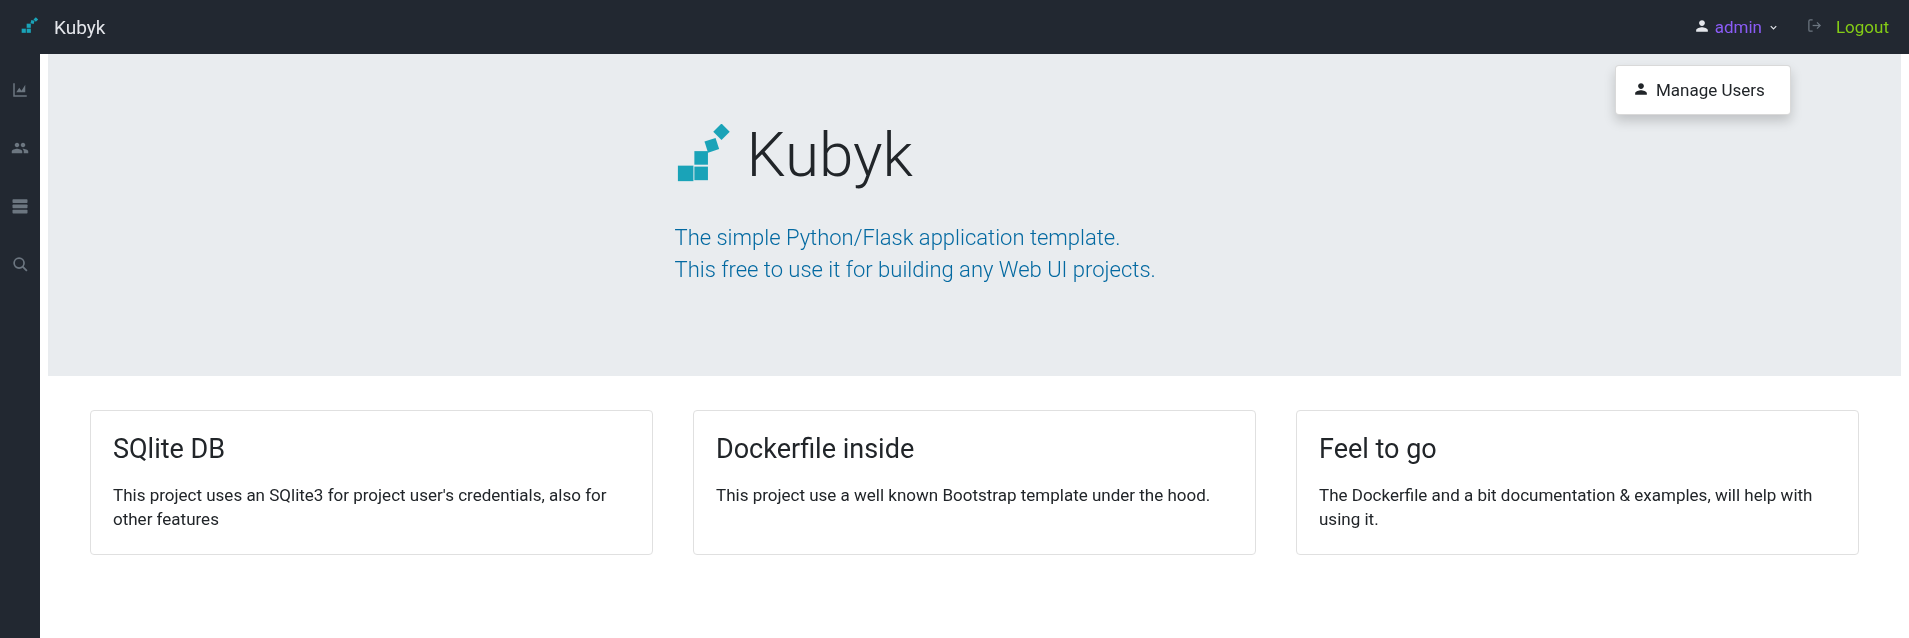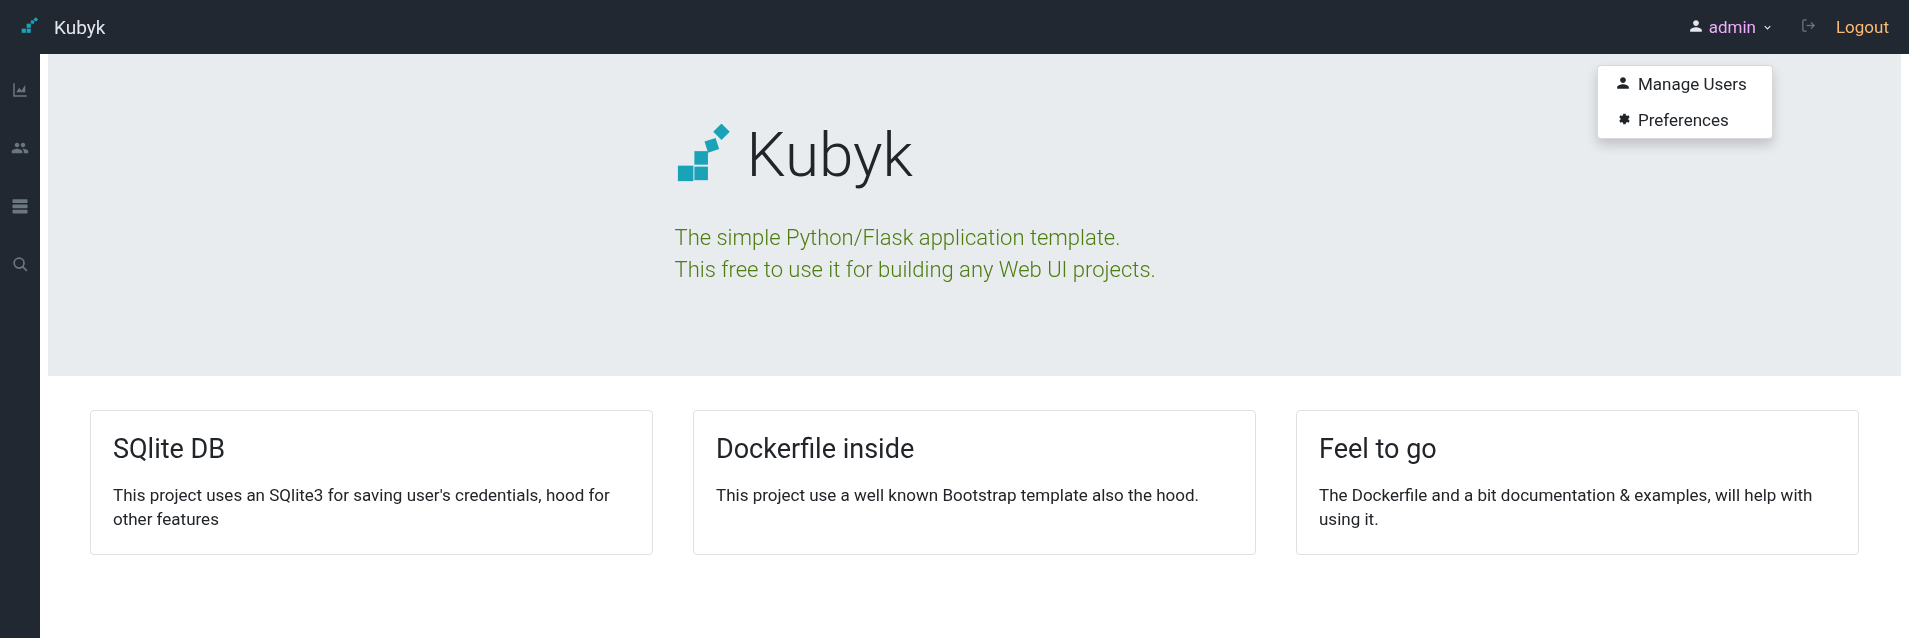--- a/index.html
+++ b/index.html
@@ -34,45 +34,45 @@
       font-size: 19px;
       font-weight: 400;
     }
     .navbar-right {
       display: flex;
       align-items: center;
       gap: 28px;
       position: relative;
     }
     .nav-user {
-      color: #f0abfc;
+      color: #8b5cf6;
       font-size: 17px;
       display: flex;
       align-items: center;
       gap: 6px;
       cursor: pointer;
     }
     .nav-logout {
-      color: #fdba74;
-      font-size: 17px;
-      display: flex;
-      align-items: center;
-      gap: 20px;
+      color: #84cc16;
+      font-size: 17px;
+      display: flex;
+      align-items: center;
+      gap: 14px;
       cursor: pointer;
     }
     .dropdown {
       position: absolute;
       top: 48px;
-      right: 116px;
+      right: 98px;
       background: #fff;
       border: 1px solid rgba(0,0,0,.15);
       border-radius: 4px;
       min-width: 176px;
       box-shadow: 0 6px 12px rgba(0,0,0,.175);
-      padding: 0 0;
+      padding: 6px 0;
       z-index: 200;
     }
     .dropdown-item {
       padding: 8px 18px;
       font-size: 17px;
       color: #212529;
       display: flex;
       align-items: center;
       gap: 8px;
       cursor: pointer;
@@ -119,21 +119,21 @@
       font-weight: 300;
       color: #212529;
       line-height: 1;
     }
     .logo-big {
       width: 62px; height: 62px;
     }
     .jumbo-sub {
       font-size: 22px;
       font-weight: 300;
-      color: #4d7c0f;
+      color: #0369a1;
       margin-top: 36px;
       line-height: 1.45;
     }
     .cards {
       display: flex;
       gap: 40px;
       padding: 34px 50px 0 50px;
     }
     .card {
       flex: 1;
@@ -197,28 +197,20 @@
     </div>
 
     <div class="dropdown">
       <div class="dropdown-item">
         <span>
           <svg width="14" height="14" viewBox="0 0 24 24" fill="#212529">
               <path d="M12 12c2.7 0 5-2.3 5-5s-2.3-5-5-5-5 2.3-5 5 2.3 5 5 5zm0 2c-3.3 0-10 1.7-10 5v3h20v-3c0-3.3-6.7-5-10-5z"></path>
             </svg>
         </span>
         <span>Manage Users</span>
-      </div>
-      <div class="dropdown-item">
-        <span>
-          <svg width="14" height="14" viewBox="0 0 24 24" fill="#212529">
-              <path d="M12 8a4 4 0 1 0 0 8 4 4 0 0 0 0-8zm9.4 4a7.5 7.5 0 0 0-.1-1.2l2.1-1.6-2-3.5-2.5 1a7.6 7.6 0 0 0-2-1.2l-.4-2.7h-4l-.4 2.7a7.6 7.6 0 0 0-2 1.2l-2.5-1-2 3.5 2.1 1.6a7.5 7.5 0 0 0 0 2.4l-2.1 1.6 2 3.5 2.5-1c.6.5 1.3.9 2 1.2l.4 2.7h4l.4-2.7c.7-.3 1.4-.7 2-1.2l2.5 1 2-3.5-2.1-1.6c.1-.4.1-.8.1-1.2z"></path>
-            </svg>
-        </span>
-        <span>Preferences</span>
       </div>
     </div>
   </div>
 </div>
 
 <div class="sidebar">
   <div class="sidebar-icon">
     <span>
       <svg width="18" height="18" viewBox="0 0 24 24" fill="#6c7680">
           <path d="M3 3v18h18v-2H5V3H3zm4 12l4-6 3 4 5-8v10H7z"></path>
@@ -270,24 +262,24 @@
       <div class="jumbo-sub">
         <div>The simple Python/Flask application template.</div>
         <div>This free to use it for building any Web UI projects.</div>
       </div>
     </div>
   </div>
 
   <div class="cards">
     <div class="card">
       <div class="card-title">SQlite DB</div>
-      <div class="card-text">This project uses an SQlite3 for saving user's credentials, hood for other features</div>
+      <div class="card-text">This project uses an SQlite3 for project user's credentials, also for other features</div>
     </div>
     <div class="card">
       <div class="card-title">Dockerfile inside</div>
-      <div class="card-text">This project use a well known Bootstrap template also the hood.</div>
+      <div class="card-text">This project use a well known Bootstrap template under the hood.</div>
     </div>
     <div class="card">
       <div class="card-title">Feel to go</div>
       <div class="card-text">The Dockerfile and a bit documentation &amp; examples, will help with using it.</div>
     </div>
   </div>
 </div>
 
 </body></html>

